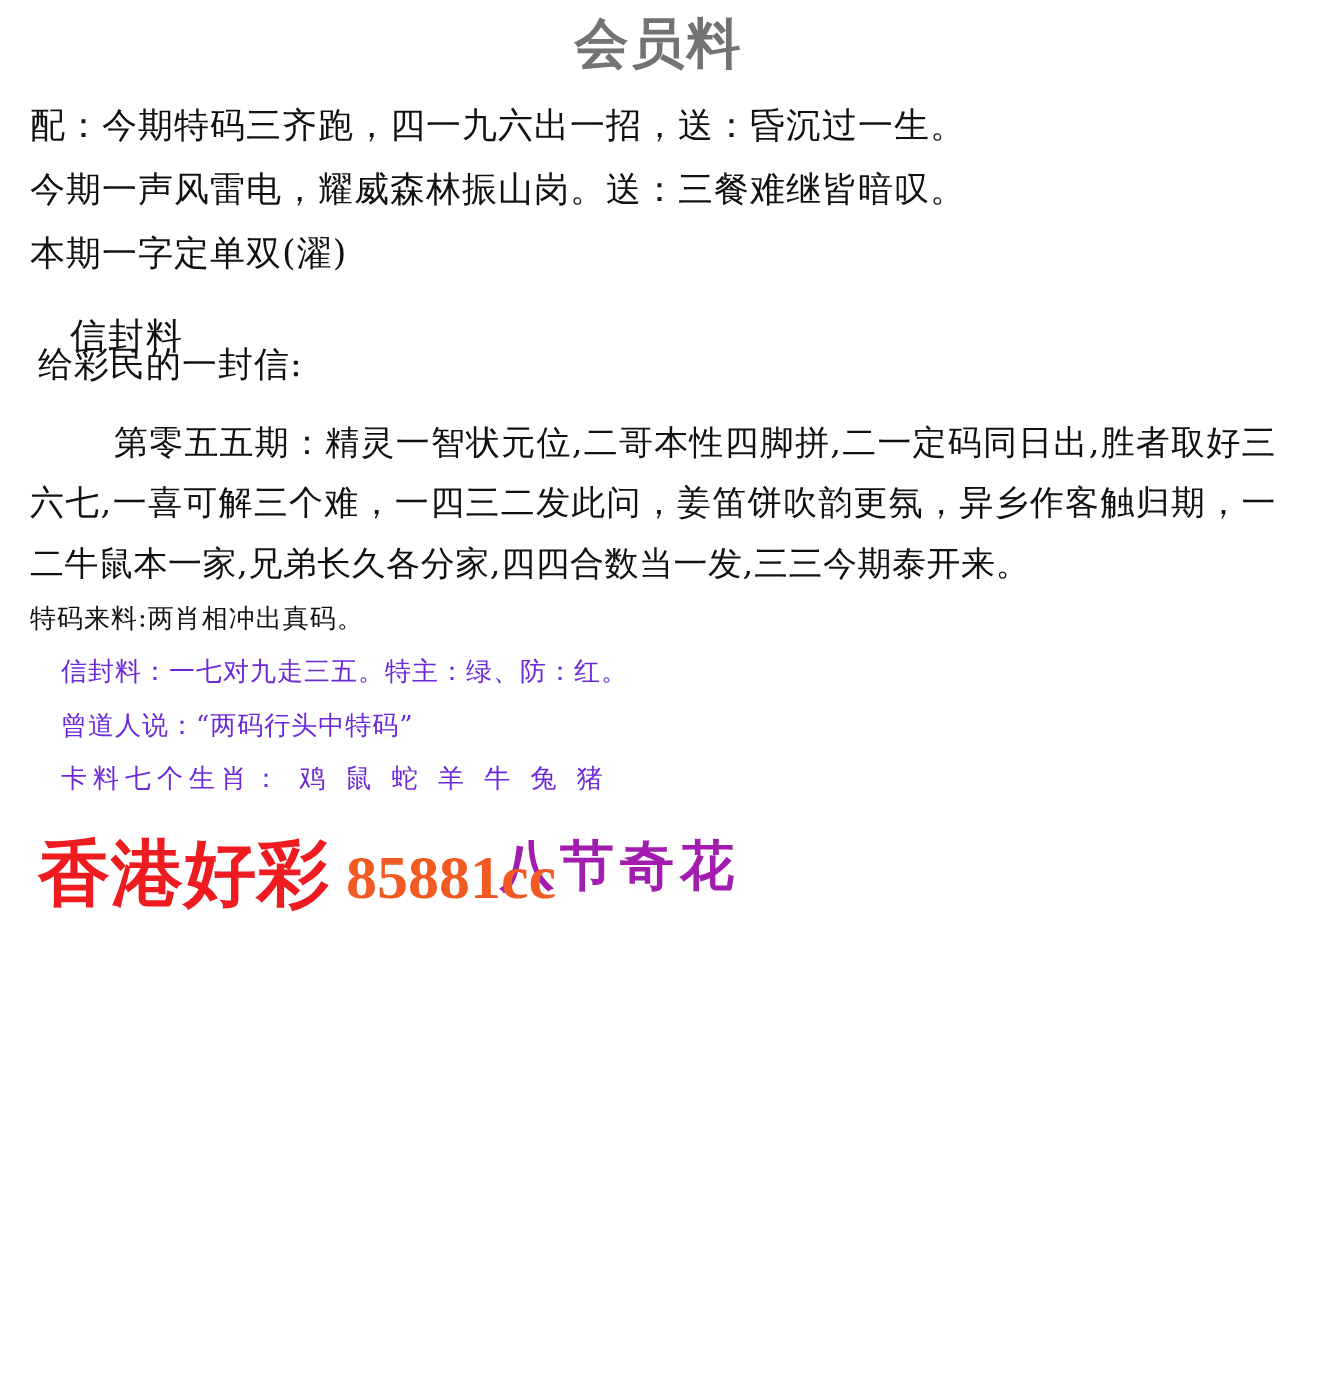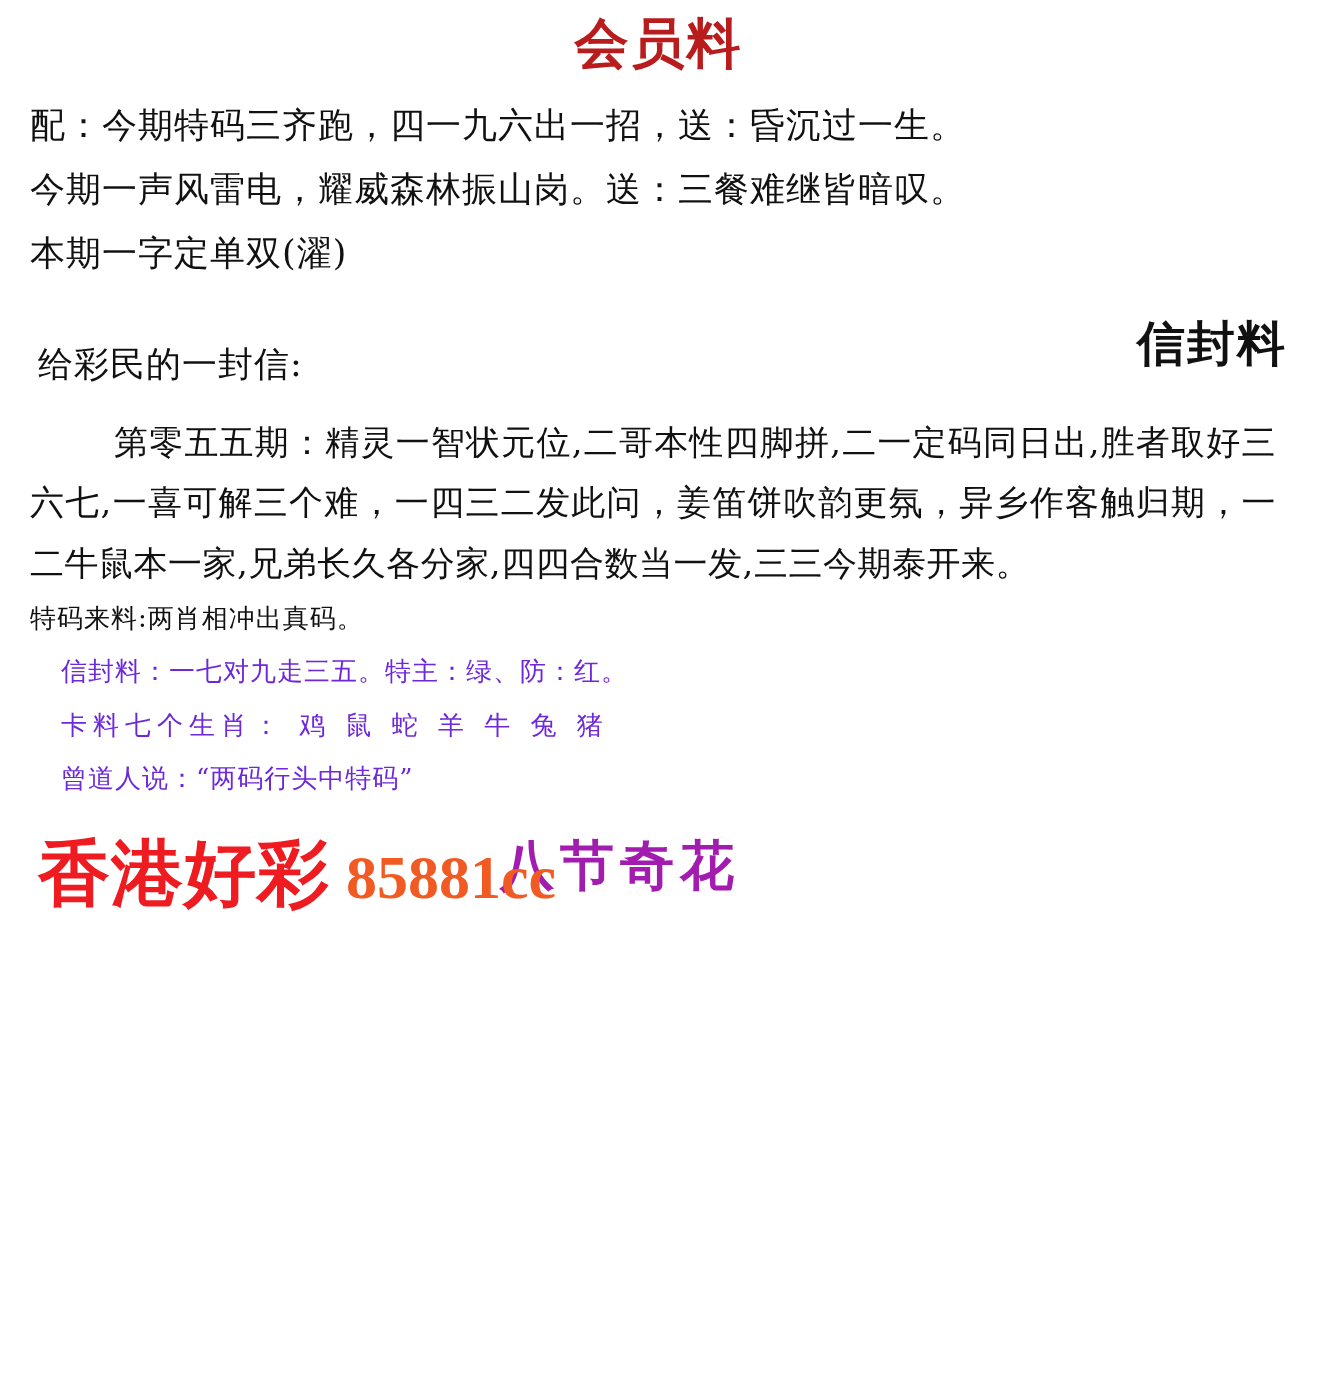--- a/index.html
+++ b/index.html
@@ -22,21 +22,21 @@
     box-sizing: border-box;
     padding: 0 30px;
   }
   .title {
     text-align: center;
     font-size: 54px;
     font-weight: bold;
     letter-spacing: 2px;
     margin: 8px 0 14px 0;
     font-family: "DejaVu Serif", serif;
-    color: #b91c1c;
+    color: #737373;
   }
   .para {
     font-size: 35px;
     line-height: 1.72;
     letter-spacing: 1px;
     color: #111111;
     margin: 0 0 4px 0;
     text-align: justify;
     text-justify: inter-character;
   }
@@ -60,23 +60,23 @@
     left: 8px;
     bottom: 10px;
     font-size: 35px;
     letter-spacing: 1px;
   }
   .mid-center {
     position: absolute;
     left: 0;
     right: 0;
     top: 0;
-    text-align: right;
-    font-size: 48px;
-    font-weight: bold;
+    text-align: left;
+    font-size: 36px;
+    font-weight: normal;
     letter-spacing: 2px;
     padding-left: 40px;
   }
   .section2 {
     margin-top: 14px;
   }
   .para2 {
     font-size: 34px;
     line-height: 1.78;
     letter-spacing: 0.5px;
@@ -153,22 +153,22 @@
     <div class="mid-left">给彩民的一封信:</div>
     <div class="mid-center">信封料</div>
   </div>
 
   <div class="section2">
     <div class="para2 indent">第零五五期：精灵一智状元位,二哥本性四脚拼,二一定码同日出,胜者取好三六七,一喜可解三个难，一四三二发此问，姜笛饼吹韵更氛，异乡作客触归期，一二牛鼠本一家,兄弟长久各分家,四四合数当一发,三三今期泰开来。</div>
   </div>
 
   <div class="tail">特码来料:两肖相冲出真码。</div>
   <div class="tail faded">信封料：一七对九走三五。特主：绿、防：红。</div>
+  <div class="tail faded">曾道人说：“两码行头中特码”</div>
   <div class="tail faded spaced">卡料七个生肖： 鸡 鼠 蛇 羊 牛 兔 猪</div>
-  <div class="tail faded">曾道人说：“两码行头中特码”</div>
 
   <div class="bottom-zone">
     <div class="bajie">八节奇花</div>
     <div class="watermark">
       <span class="wm-red">香港好彩</span>
       <span class="wm-orange">85881cc</span>
     </div>
   </div>
 
 </div>

